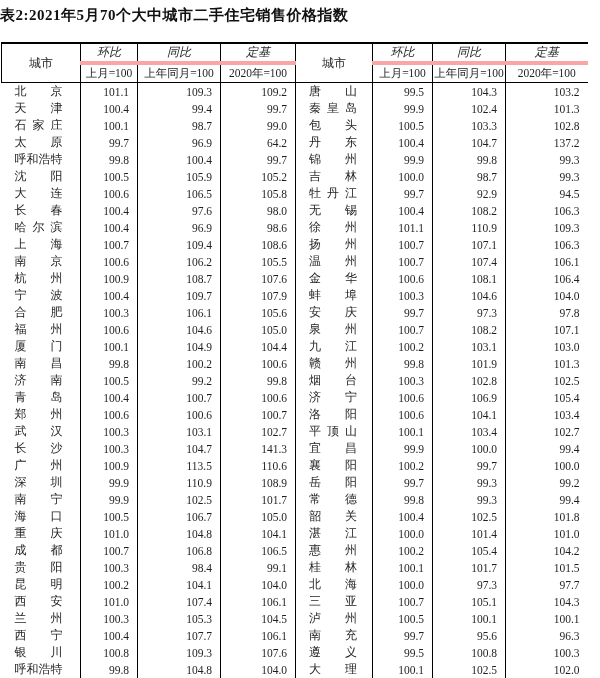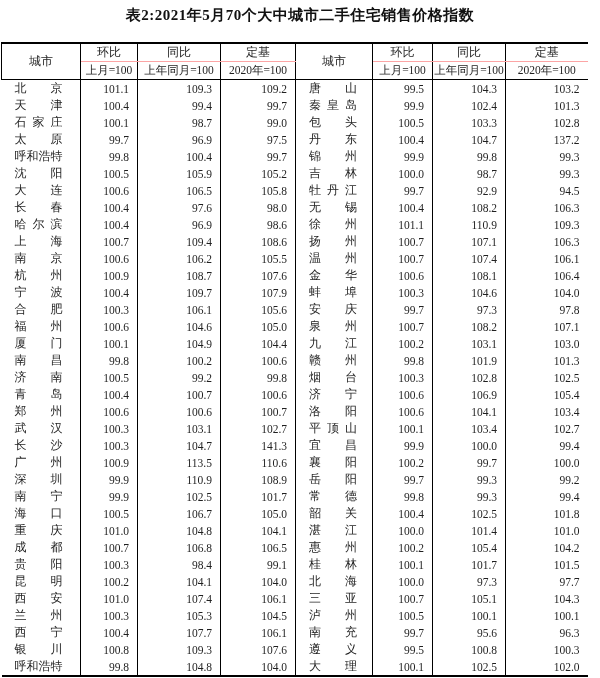--- a/index.html
+++ b/index.html
@@ -10,21 +10,20 @@
     background: #ffffff;
     font-family: "Liberation Serif", serif;
     color: #1f1f1f;
     overflow: hidden;
   }
   .title {
     position: absolute;
     top: 6px;
     left: 0;
     width: 100%;
-    text-align: center;
     font-size: 15px;
     font-weight: bold;
     letter-spacing: 0.5px;
     color: #111111;
   }
   table.idx {
     position: absolute;
     left: 1px;
     top: 42px;
     width: 586px;
@@ -42,21 +41,21 @@
   }
   .idx th.last-col, .idx td.last-col { border-right: none; }
   .idx thead th {
     font-weight: normal;
     font-size: 12px;
     height: 17px;
     text-align: center;
     vertical-align: middle;
   }
   .idx thead th.hdr-first { border-left: 1px solid #000000; }
-  .idx thead th.lbl { border-bottom: 1px solid #fca5a5; }
+  .idx thead th.lbl { border-bottom: 4px solid #fca5a5; font-style: italic; }
   .idx thead th.sub { font-size: 11.5px; border-bottom: 1px solid #000000; margin-left: 13px; }
   .idx thead th.city-h { border-bottom: 1px solid #000000; }
   .idx tbody td {
     height: 16.7px;
     font-size: 11.5px;
     vertical-align: middle;
   }
   .idx tbody td.num {
     text-align: right;
     padding-right: 8px;
@@ -135,21 +134,21 @@
           <td class="num">99.0</td>
           <td class="city"><span class="cname">包头</span></td>
           <td class="num">100.5</td>
           <td class="num">103.3</td>
           <td class="num last-col">102.8</td>
         </tr>
         <tr>
           <td class="city"><span class="cname">太原</span></td>
           <td class="num">99.7</td>
           <td class="num">96.9</td>
-          <td class="num">97.5</td>
+          <td class="num">64.2</td>
           <td class="city"><span class="cname">丹东</span></td>
           <td class="num">100.4</td>
           <td class="num">104.7</td>
           <td class="num last-col">137.2</td>
         </tr>
         <tr>
           <td class="city"><span class="cname">呼和浩特</span></td>
           <td class="num">99.8</td>
           <td class="num">100.4</td>
           <td class="num">99.7</td>

